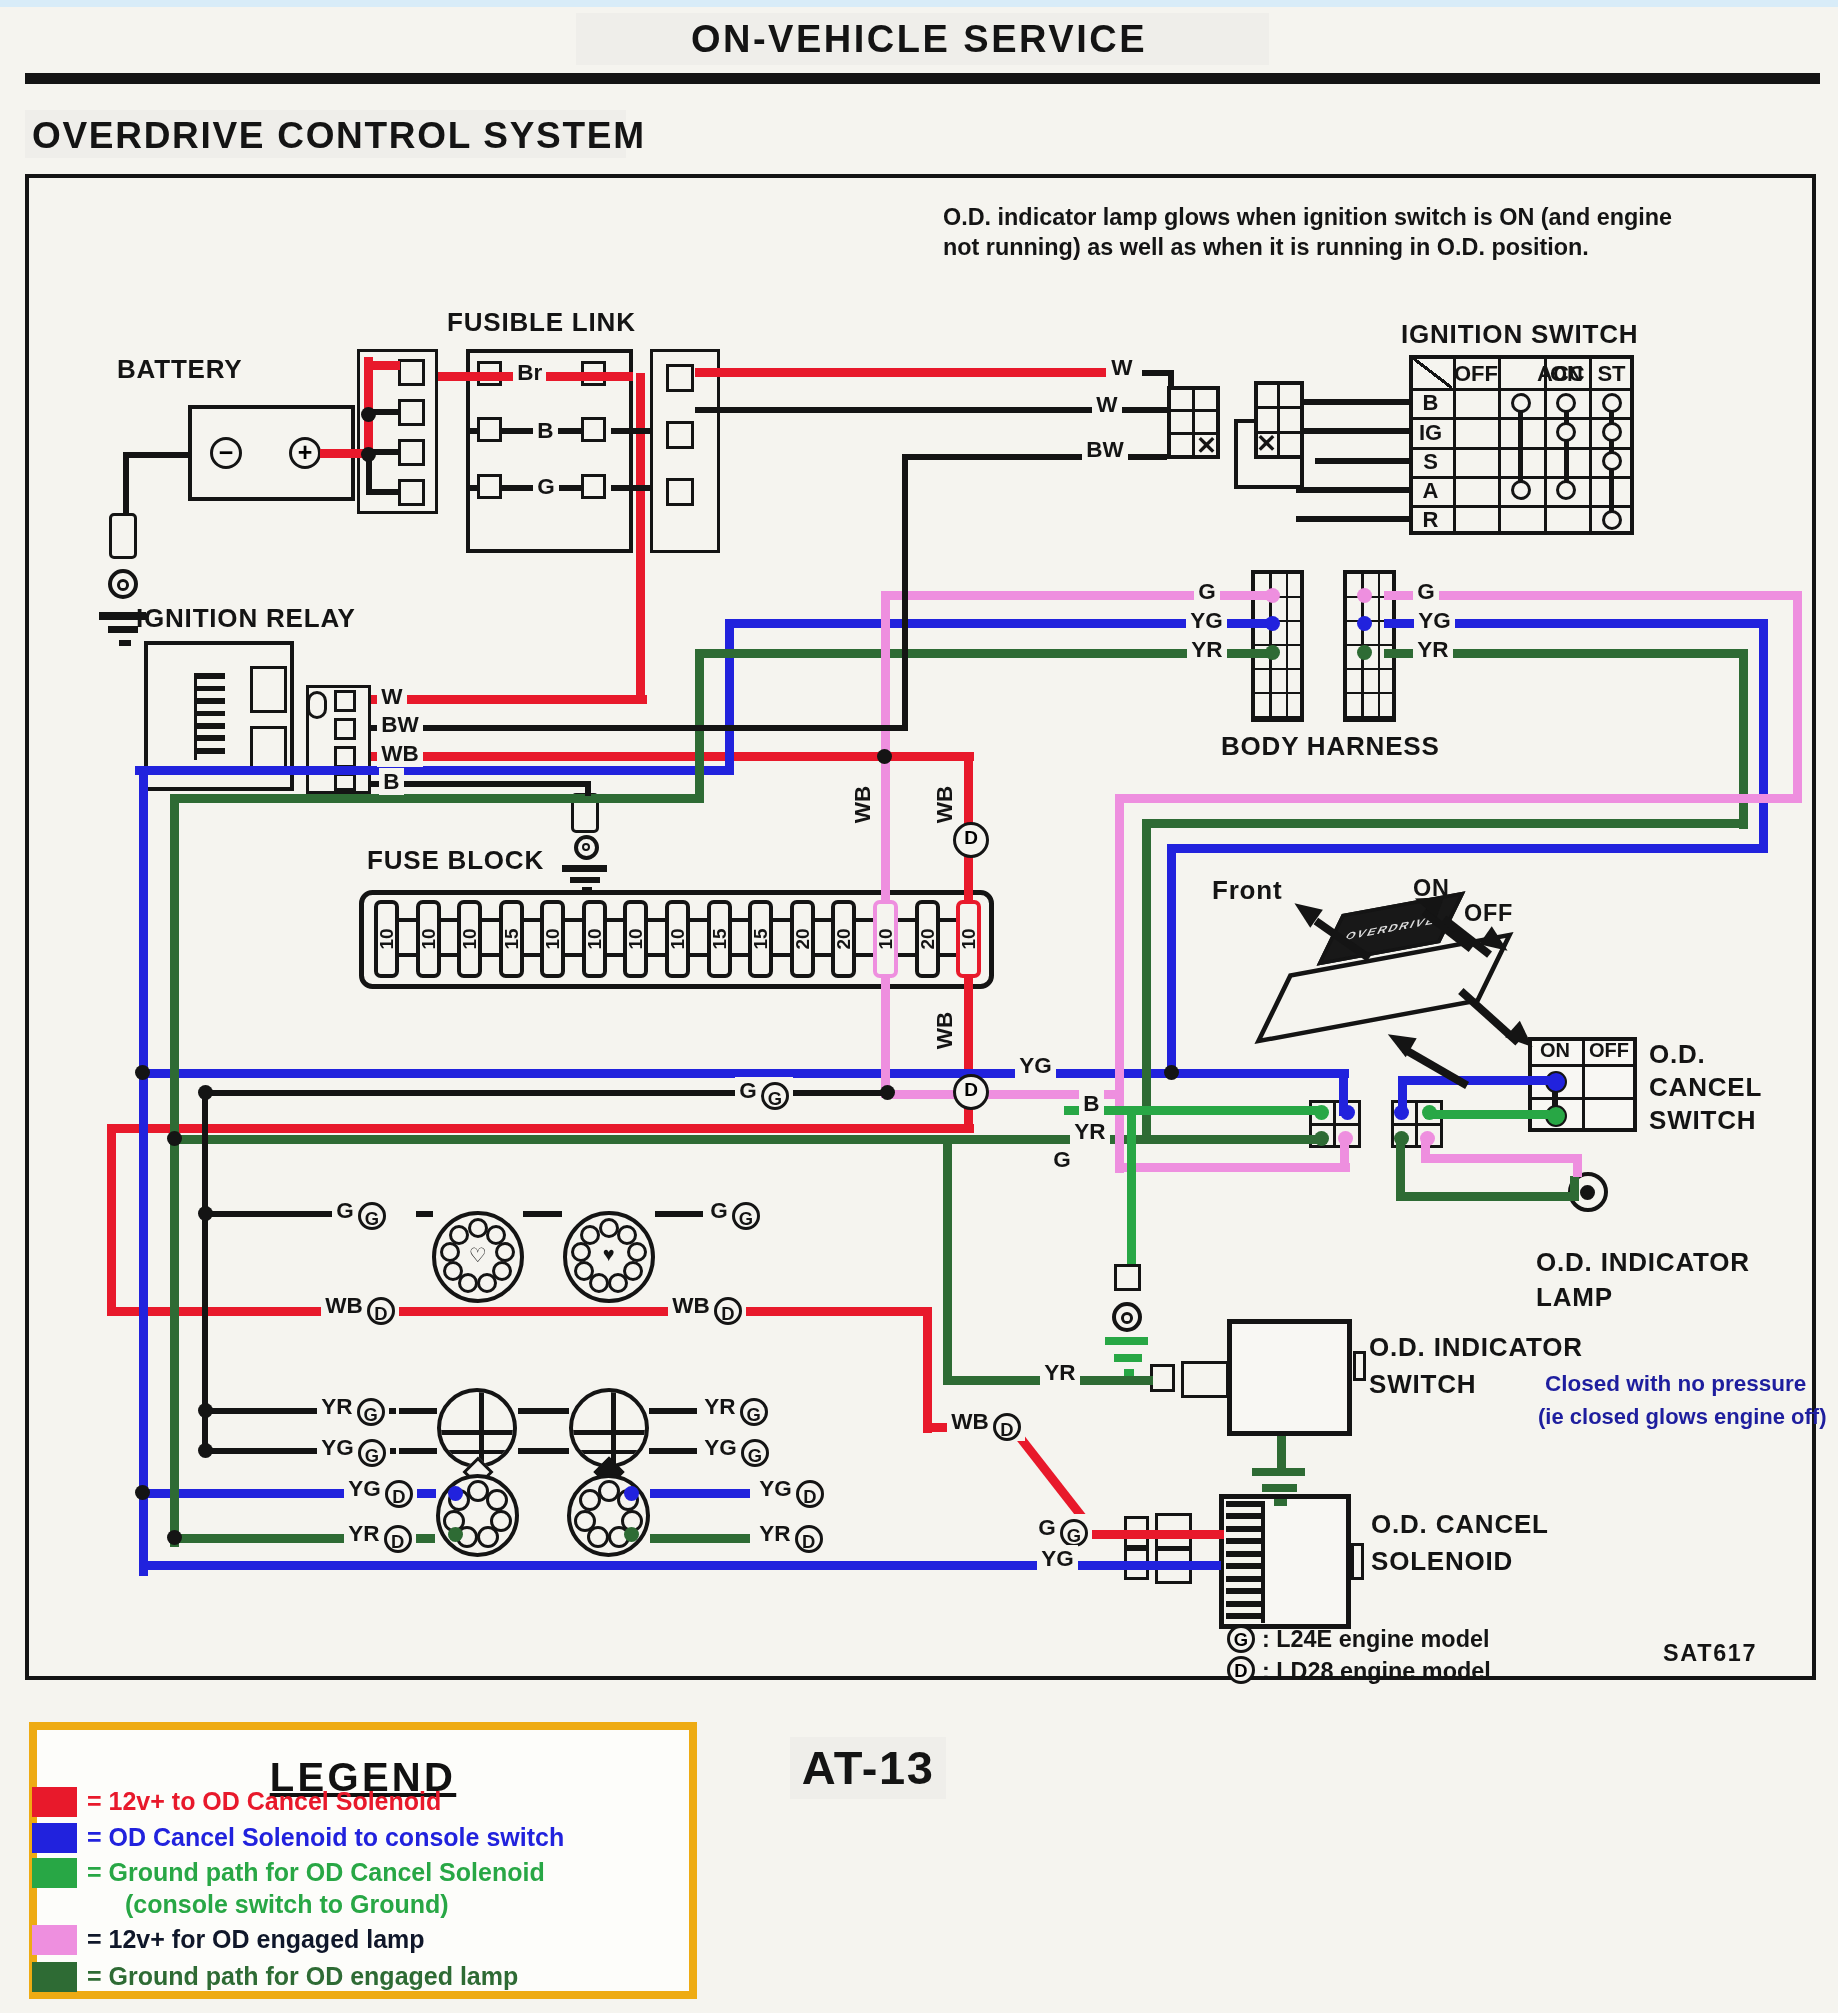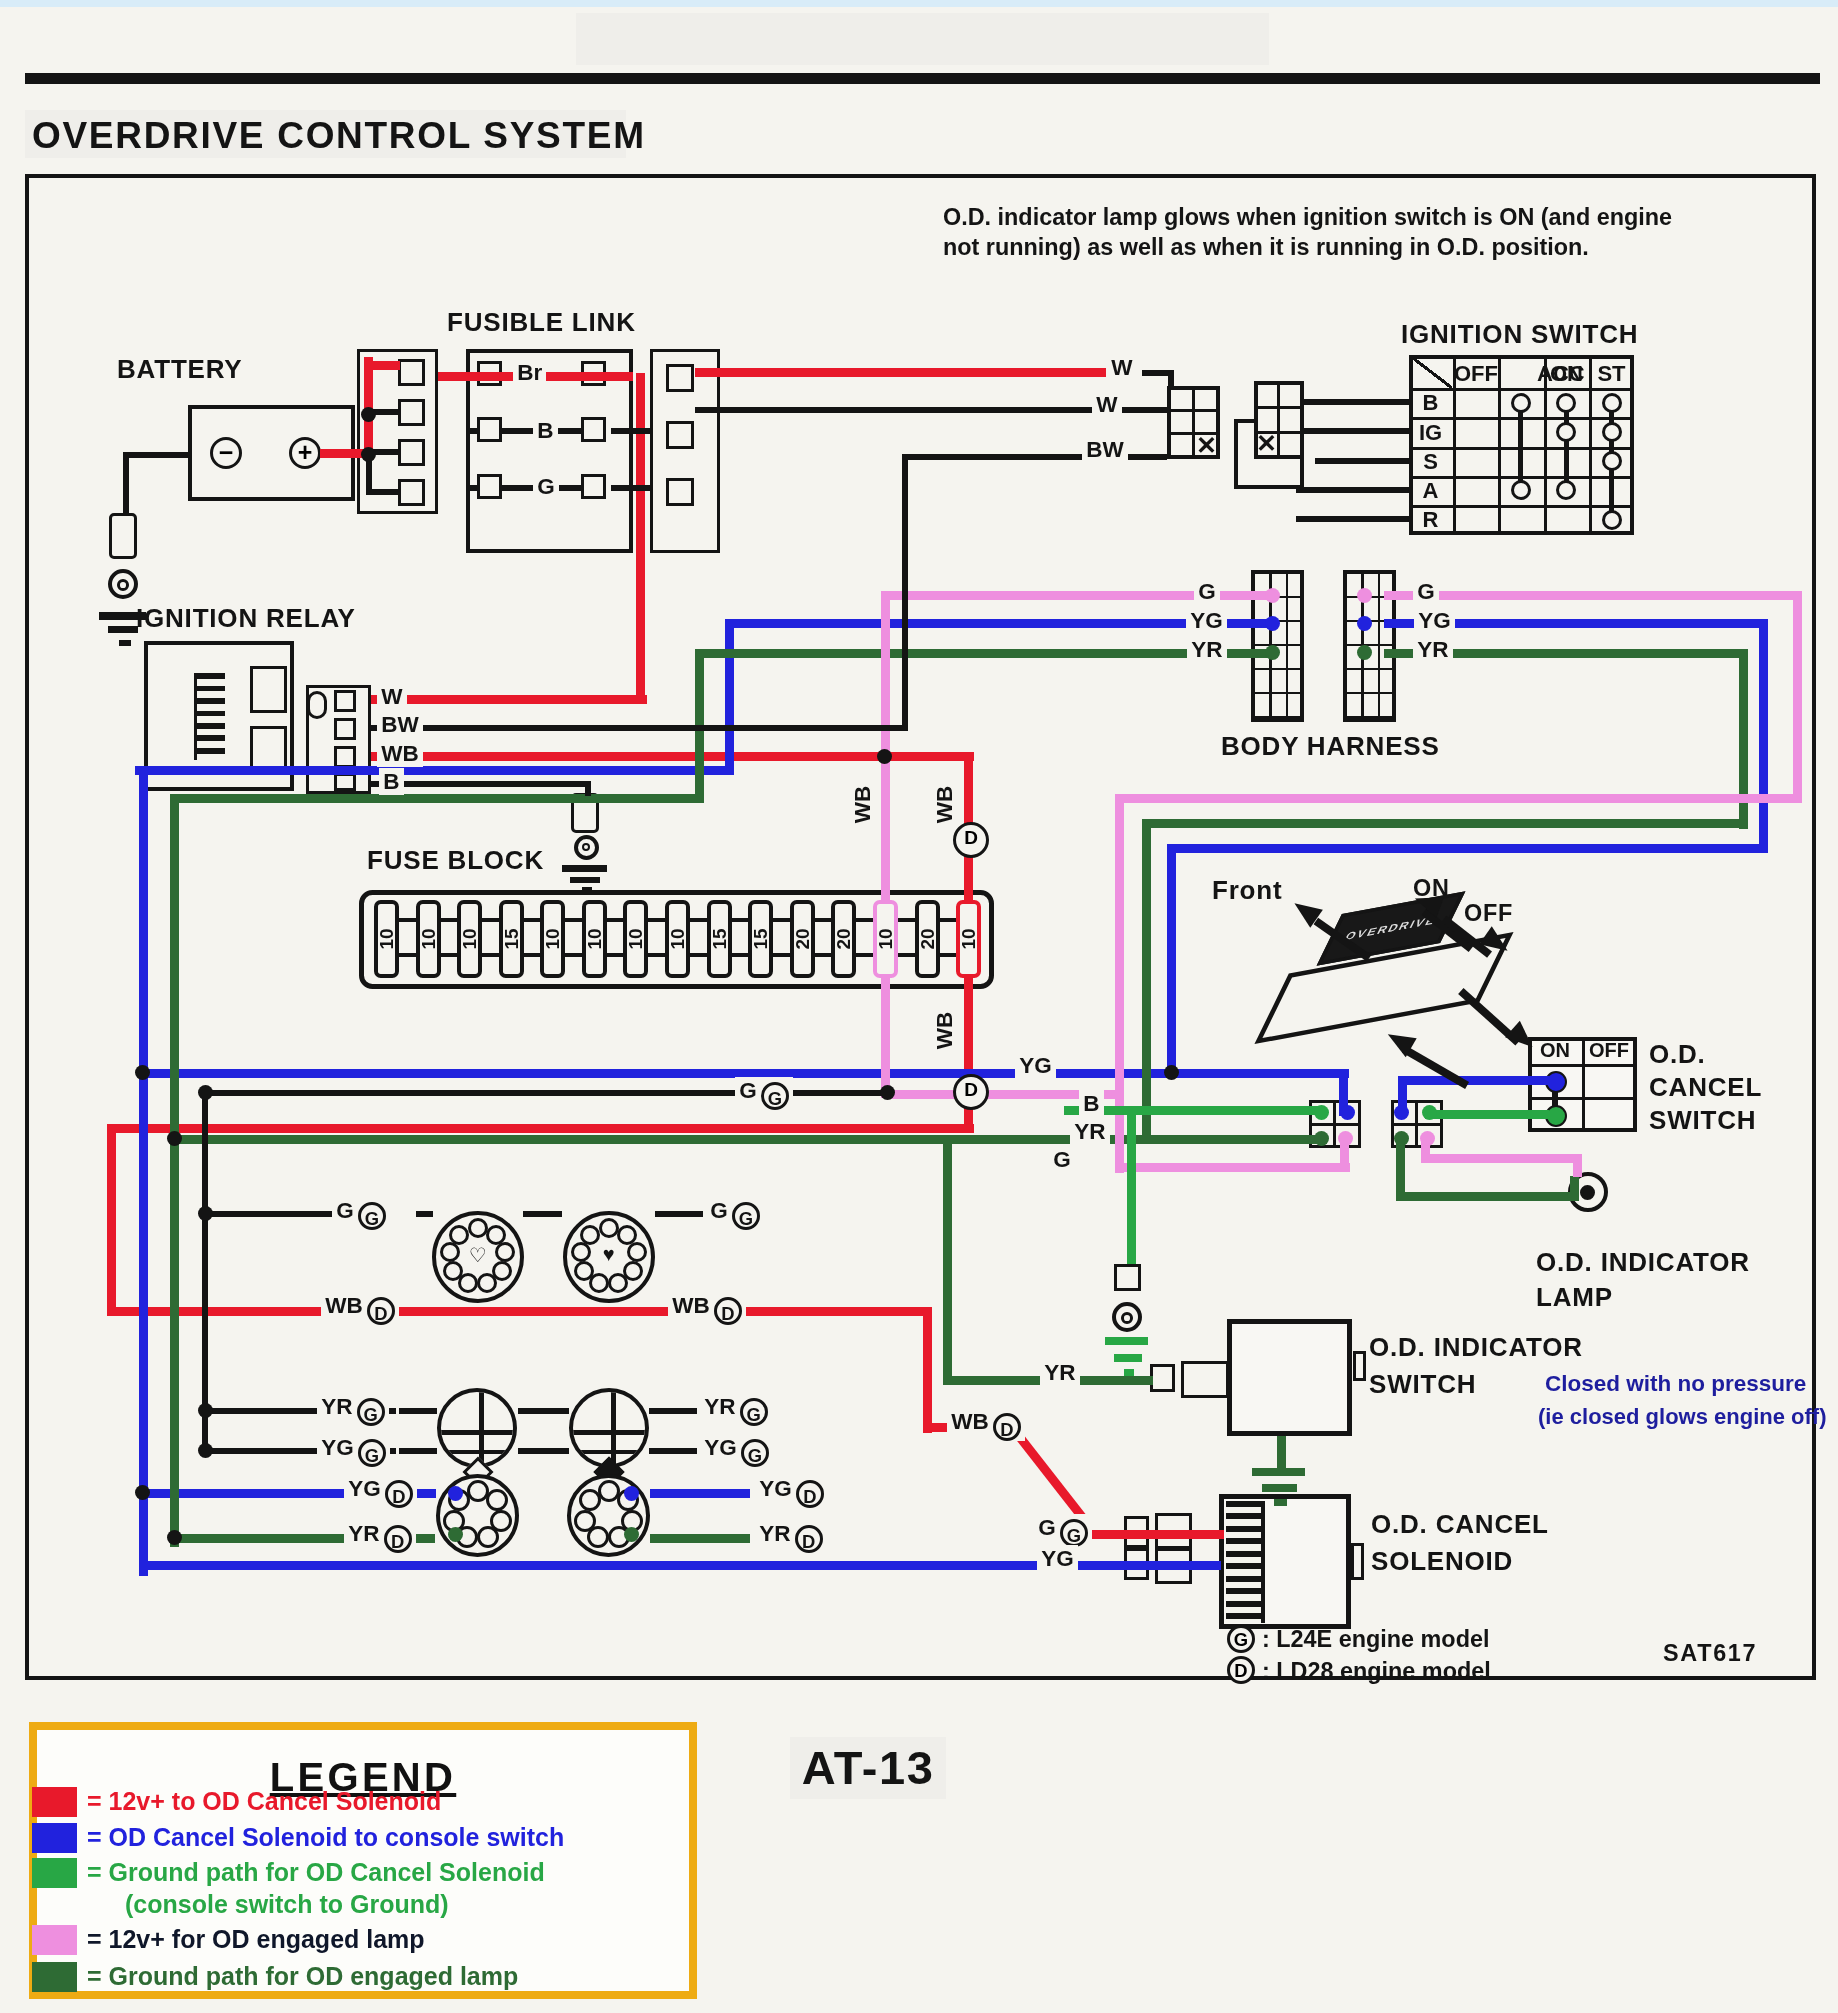--- a/index.html
+++ b/index.html
@@ -34,20 +34,21 @@
 </style>
 </head>
 <body>
 
 <div id="page">
 
   <div class="abs" style="left:0;top:0;width:1838px;height:6.7px;background:#d8ecf8;"></div>
   <div class="band" style="left:576px;top:13.4px;width:693px;height:52px;"></div>
   <div class="band" style="left:25px;top:110px;width:601px;height:48px;"></div>
 
+  <div class="title">ON-VEHICLE SERVICE</div>
   <div class="seg" style="left:25px;top:73px;width:1795px;height:11px;background:#141414;"></div>
   <div class="heading">OVERDRIVE CONTROL SYSTEM</div>
 
   <div class="box" style="left:25px;top:174px;width:1791px;height:1506px;"></div>
 
   <div class="note" style="left:943px;top:202px;">
     <div>O.D. indicator lamp glows when ignition switch is ON (and engine</div>
     <div>not running) as well as when it is running in O.D. position.</div>
   </div>
 

